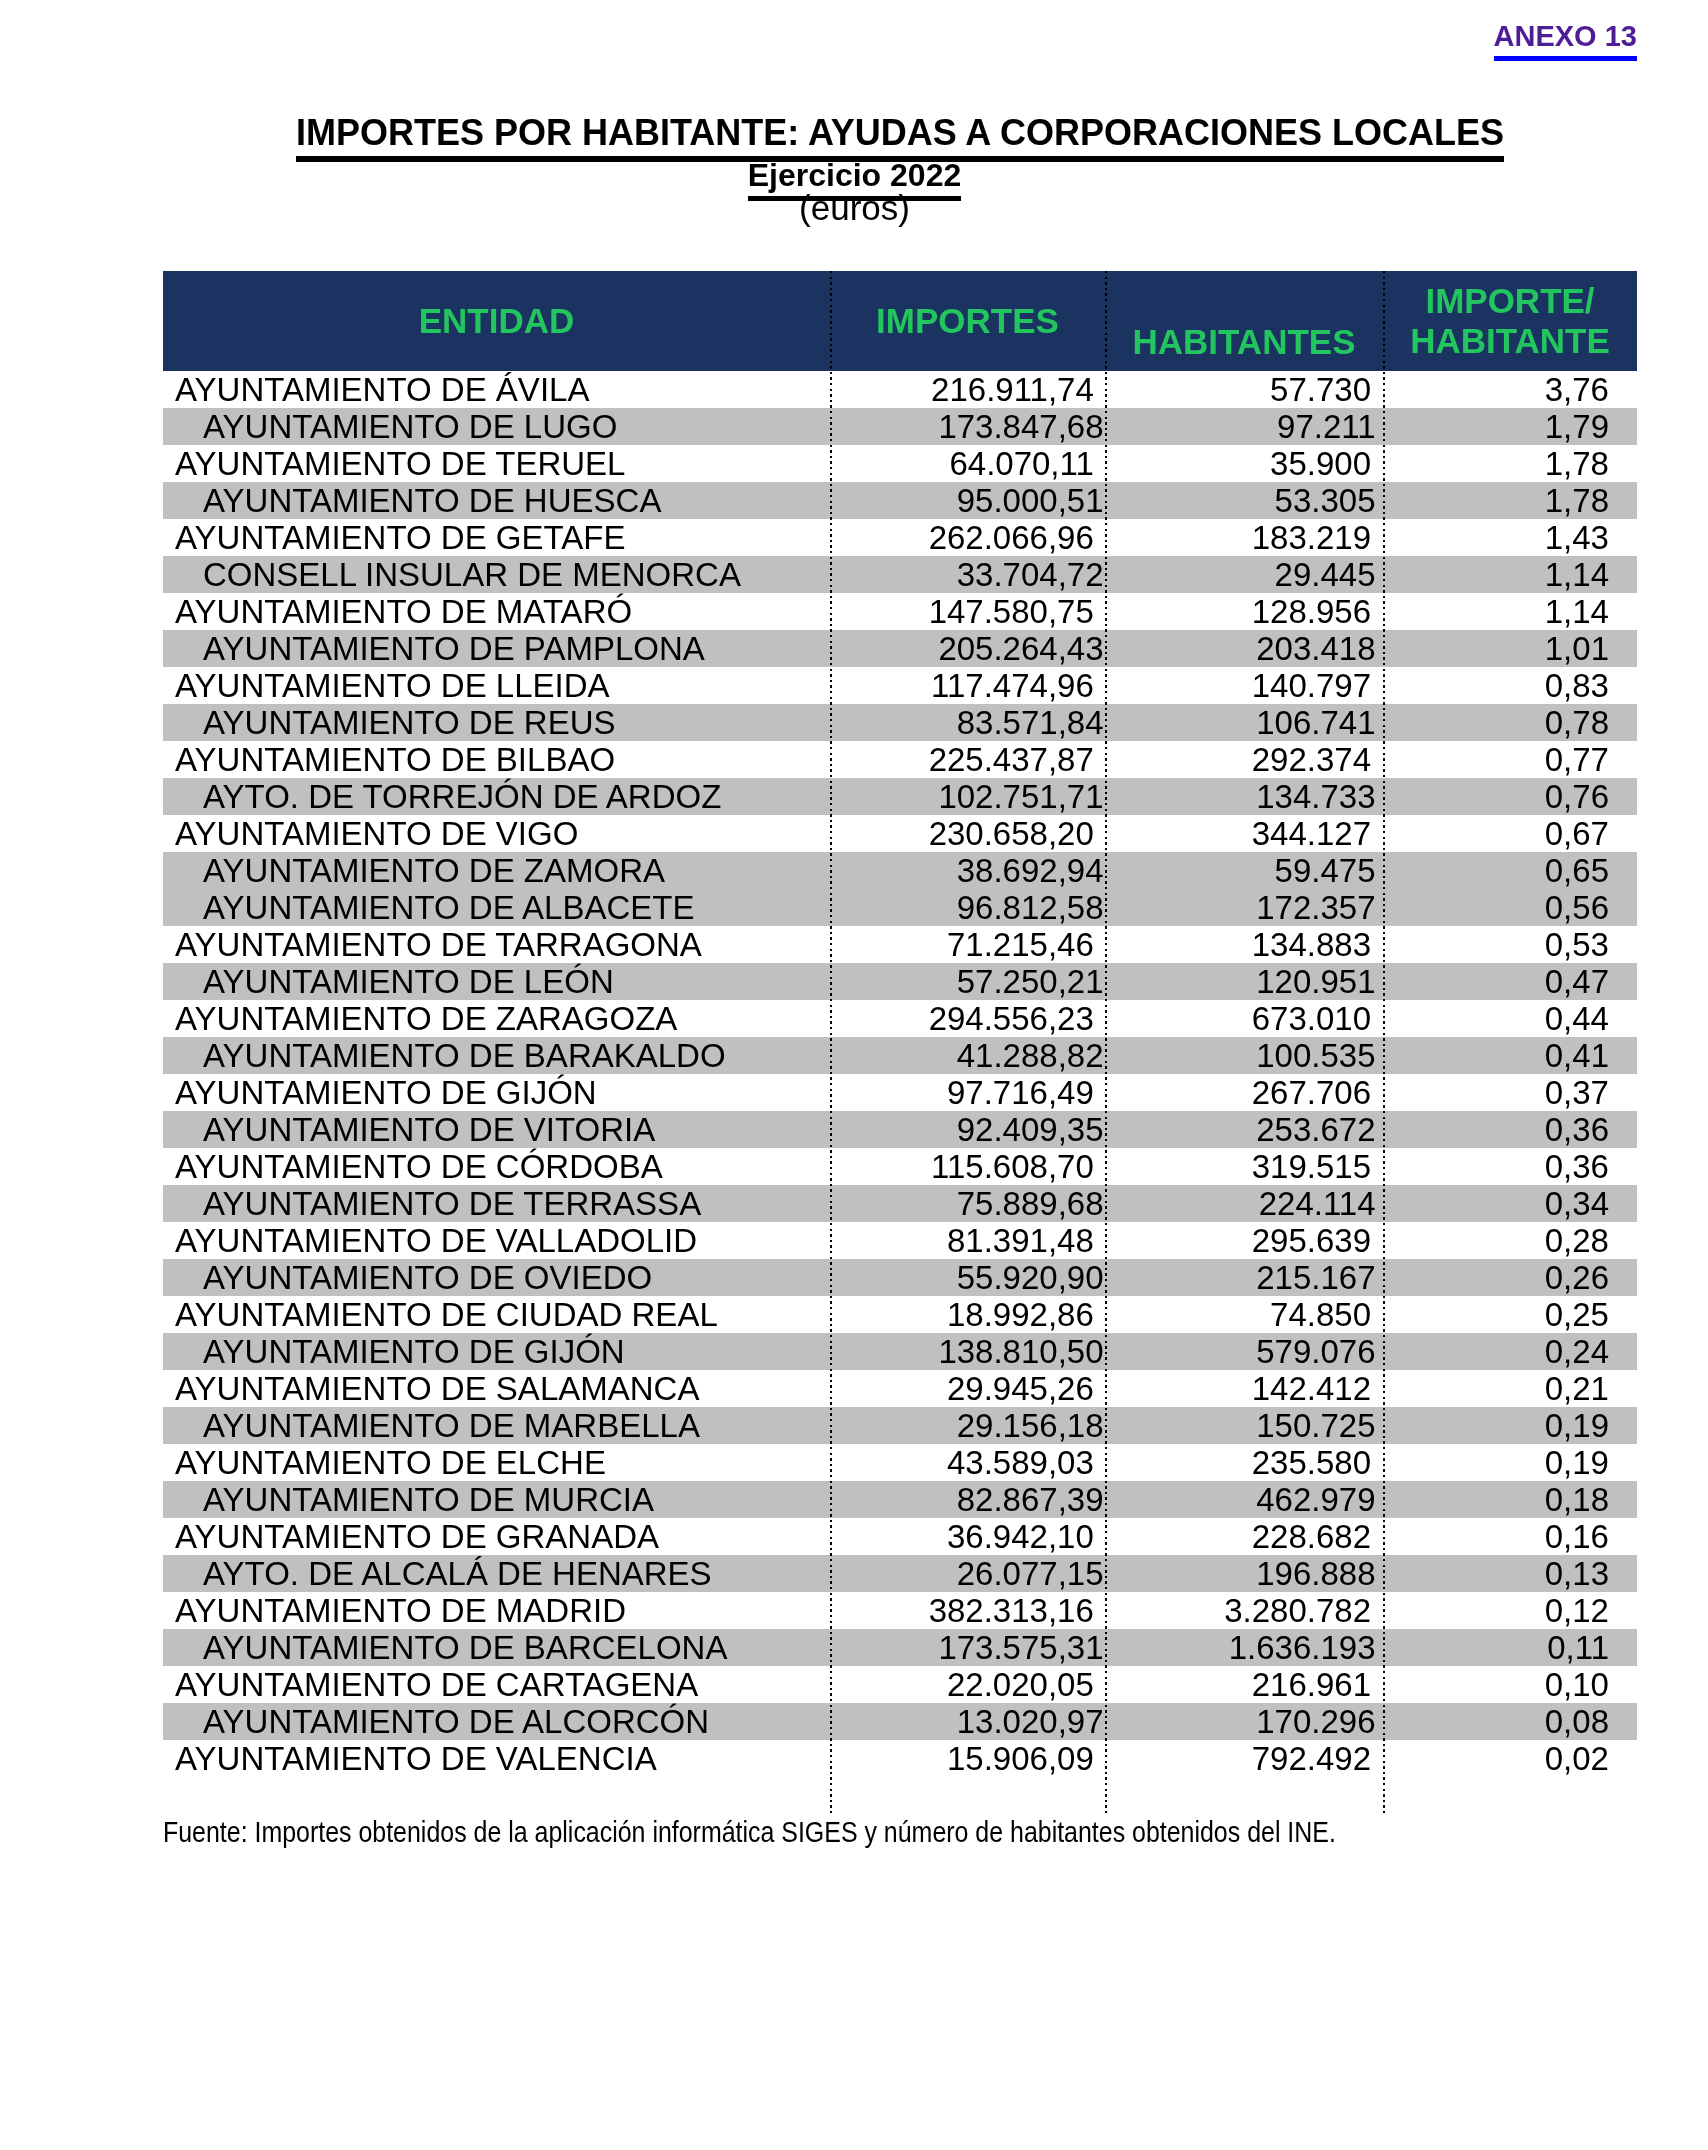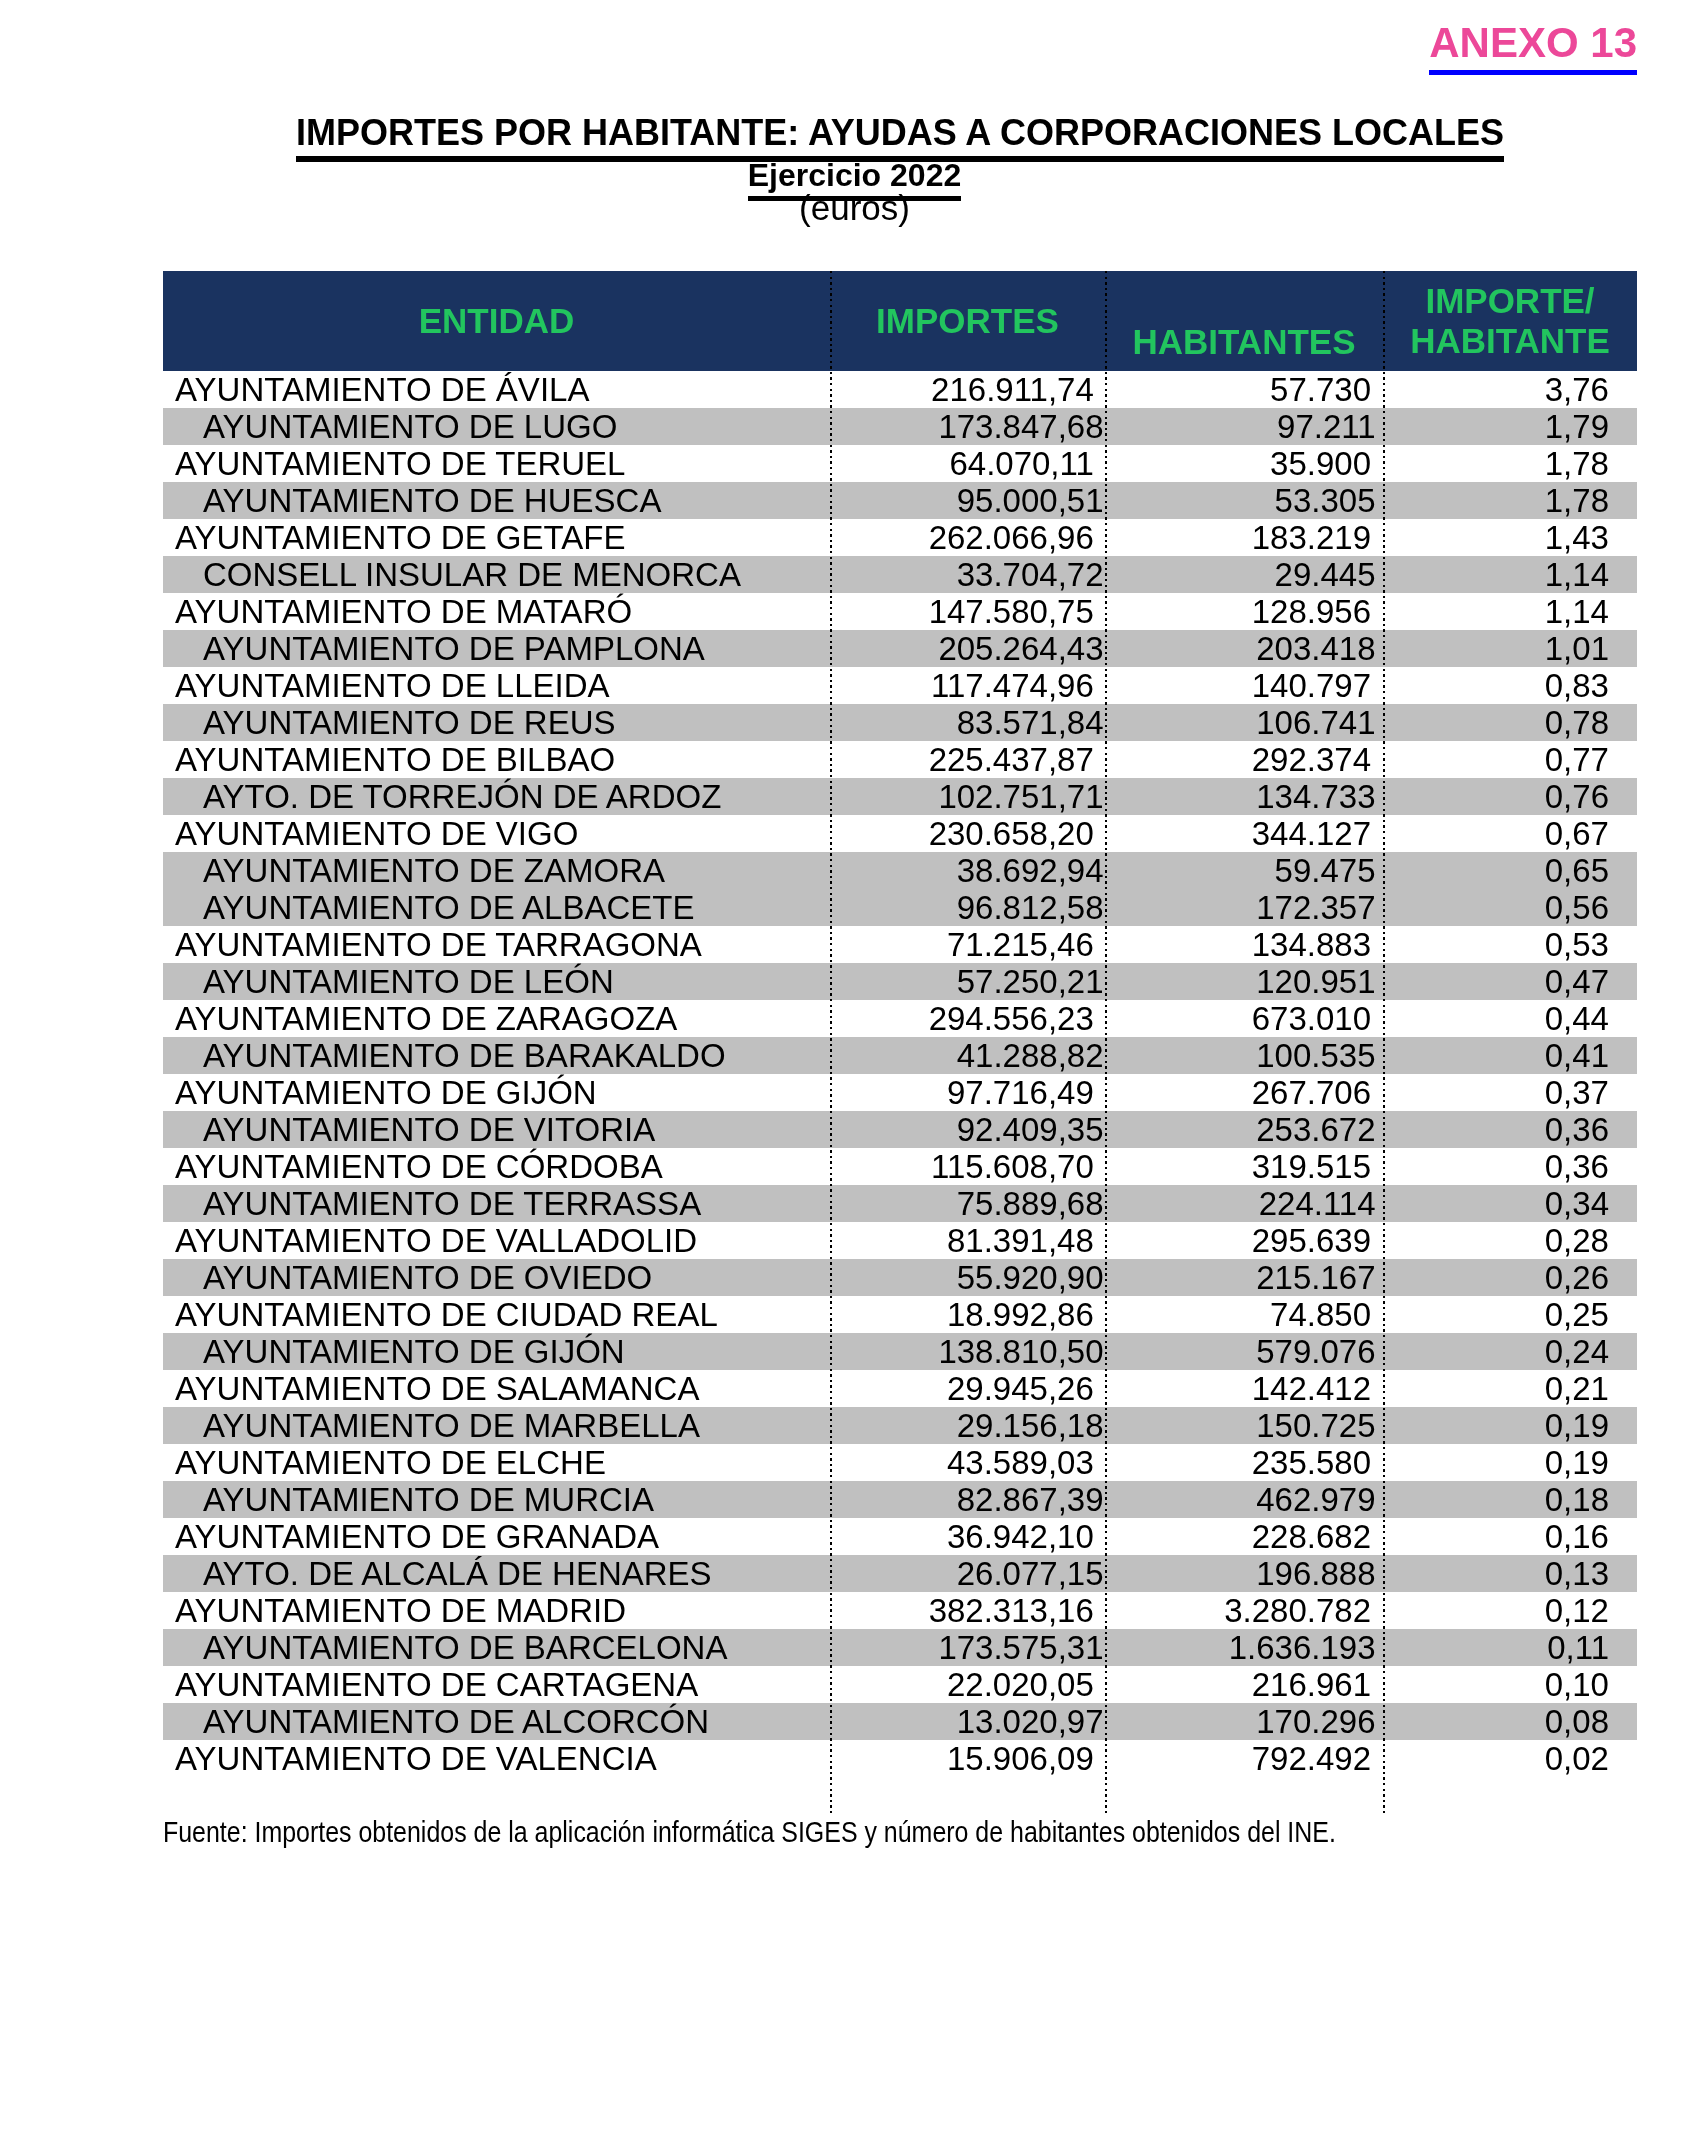--- a/index.html
+++ b/index.html
@@ -9,23 +9,23 @@
     height: 2151px;
     background: #ffffff;
     font-family: "Liberation Sans", sans-serif;
     color: #000000;
     overflow: hidden;
   }
   .anexo {
     position: absolute;
     top: 21px;
     right: 72px;
-    font-size: 42px;
+    font-size: 29px;
     font-weight: bold;
-    color: #ec4899;
+    color: #4c1d95;
     border-bottom: 5.6px solid #0000FF;
     padding-bottom: 4.8px;
     line-height: 1.05;
     margin-left: 28px;
   }
   .title-block { position: absolute; top: 113px; left: 163px; width: 1474px; text-align: center; }
   .title-line1-wrap { text-align: center; }
   .title-line1 {
     display: inline-block;
     font-size: 36px;

